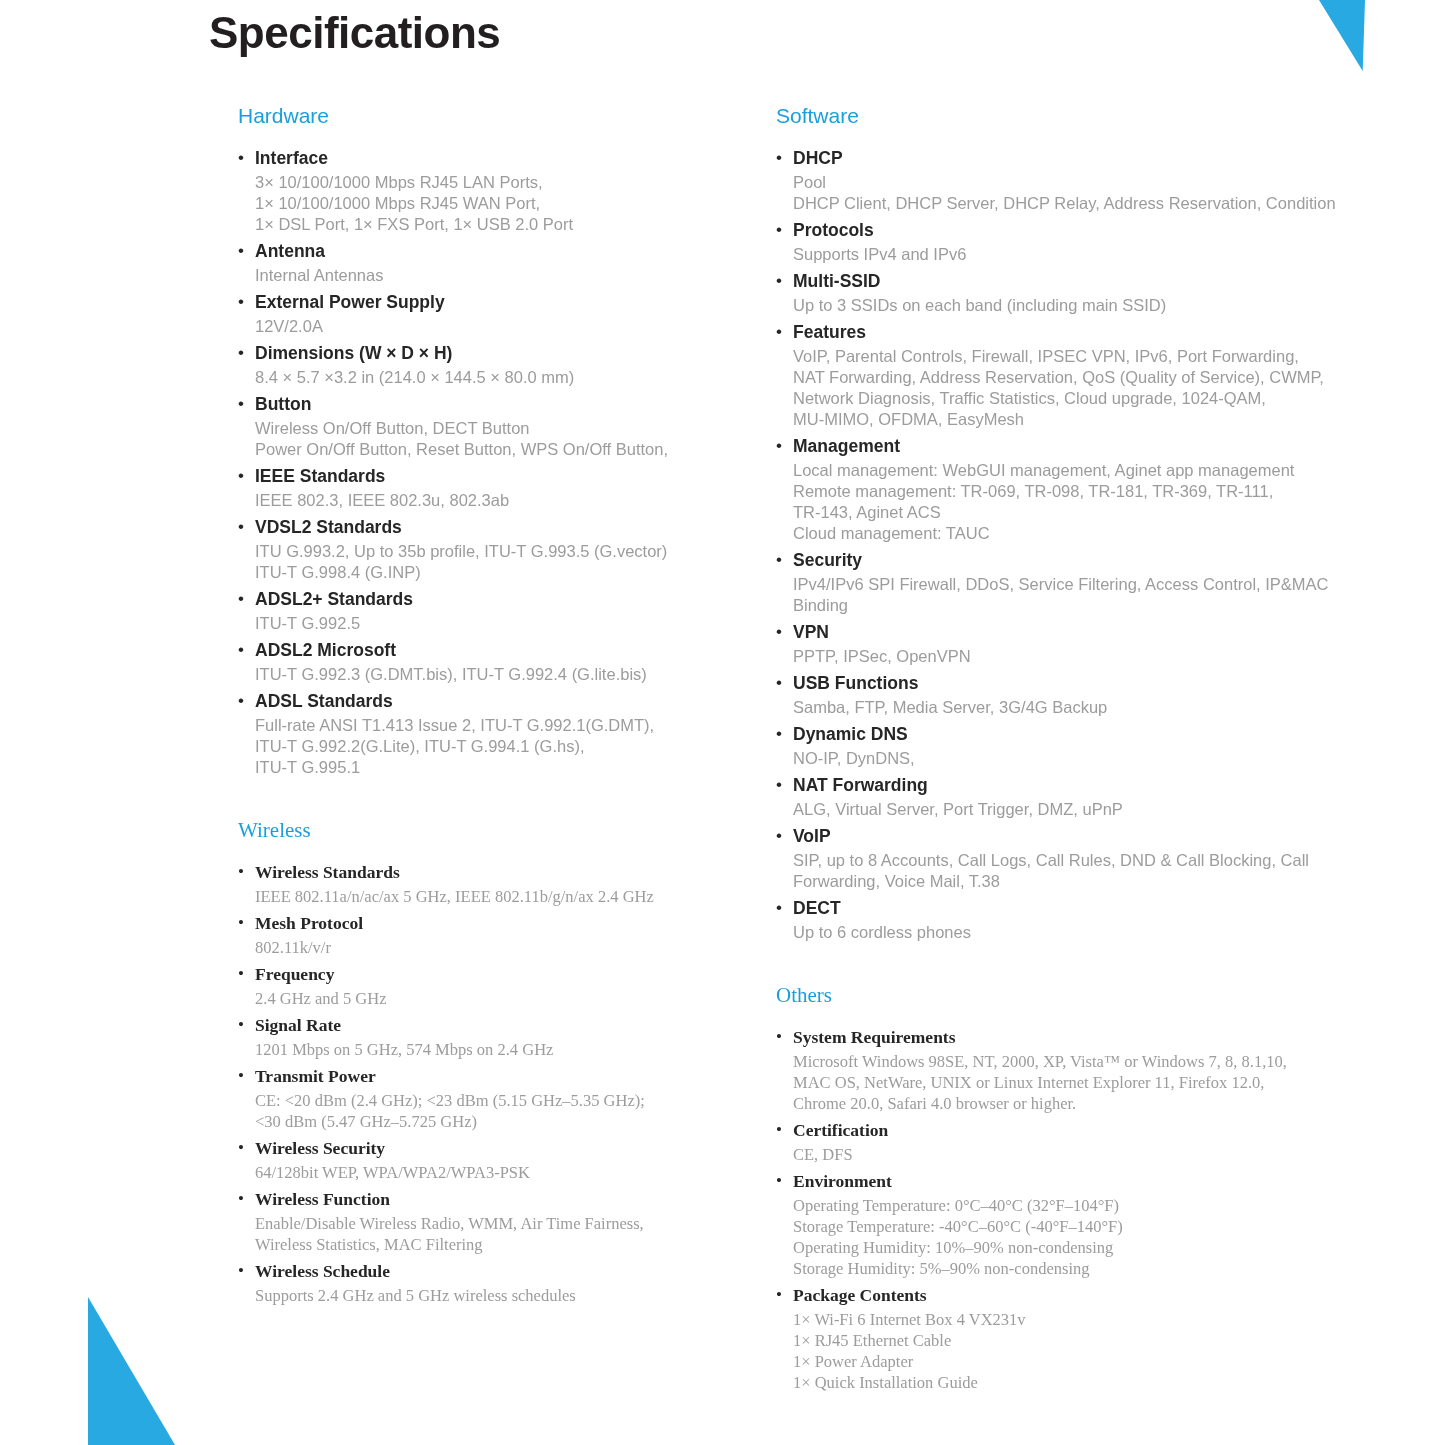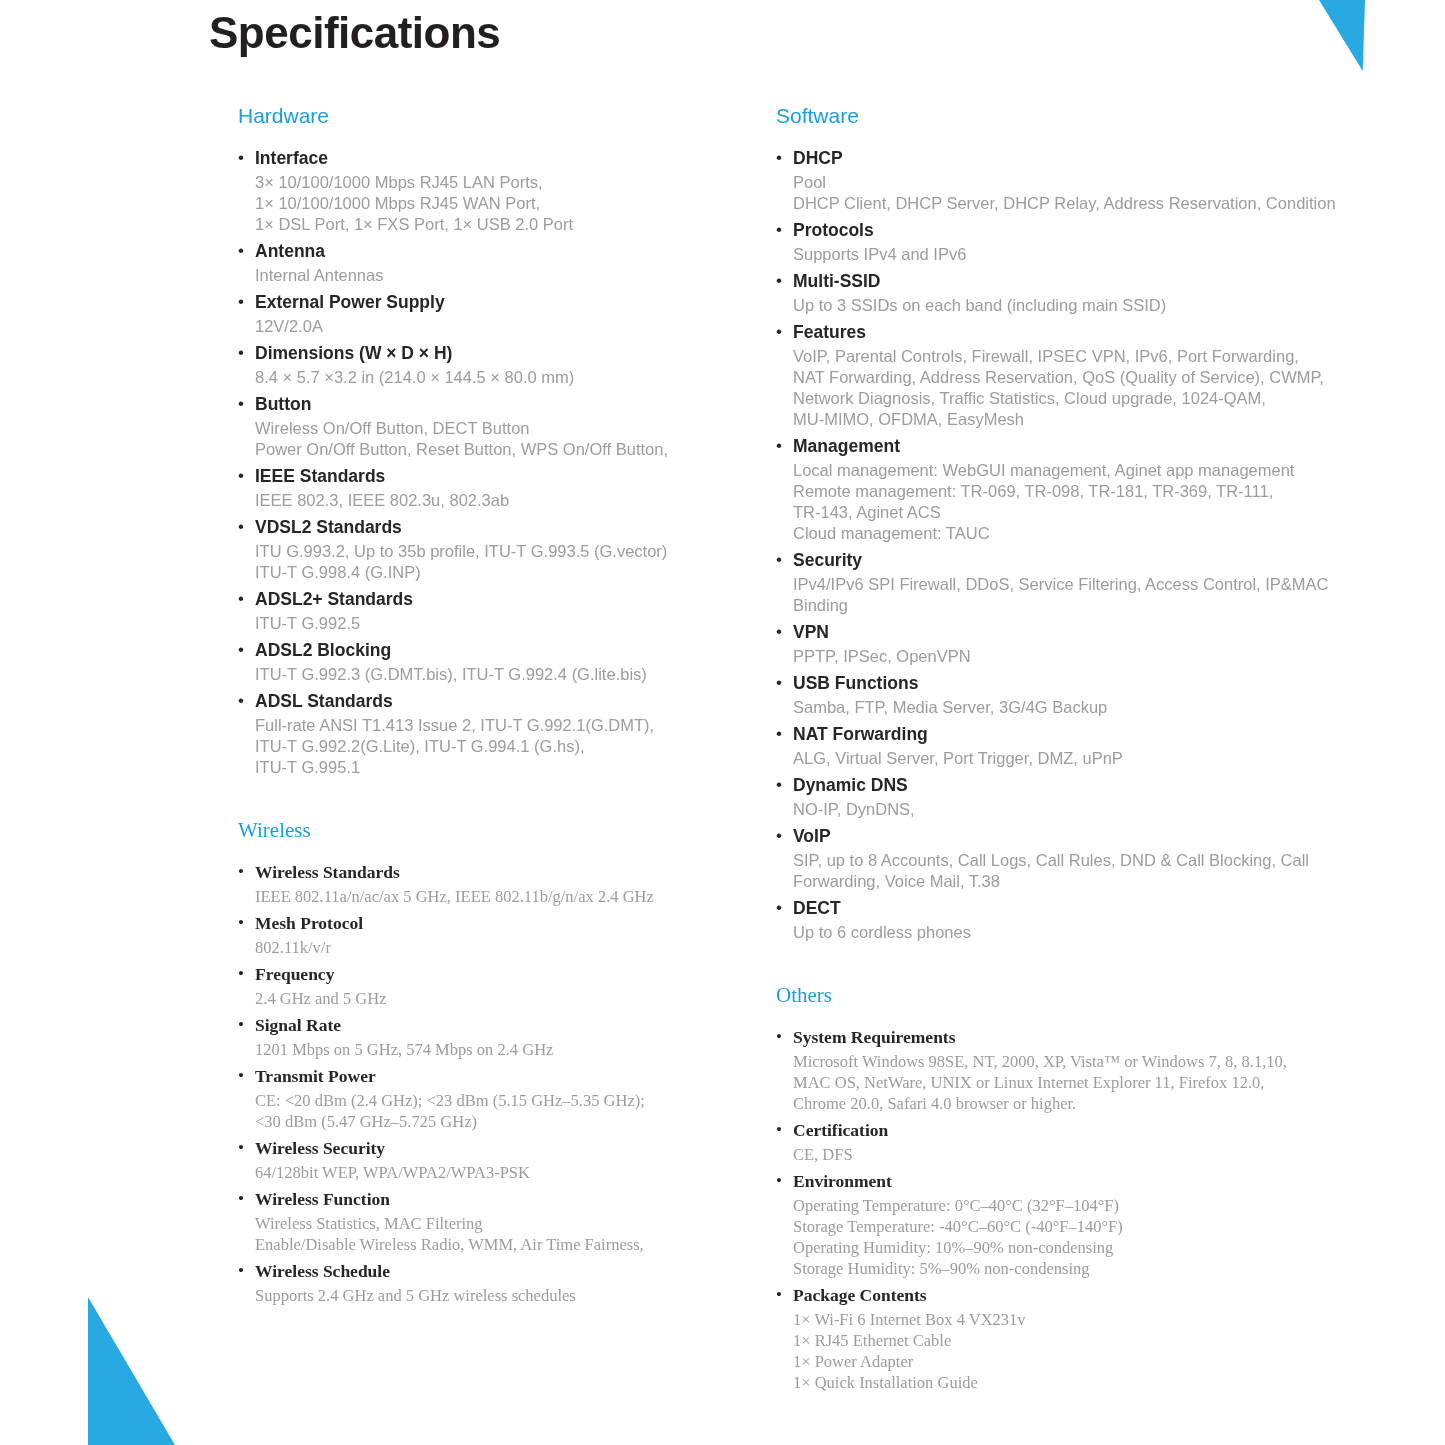--- a/index.html
+++ b/index.html
@@ -119,21 +119,21 @@
               <div class="spec-line">ITU-T G.998.4 (G.INP)</div>
             </div>
           </div>
           <div class="spec-item">
             <div class="spec-term">ADSL2+ Standards</div>
             <div class="spec-desc">
               <div class="spec-line">ITU-T G.992.5</div>
             </div>
           </div>
           <div class="spec-item">
-            <div class="spec-term">ADSL2 Blocking</div>
+            <div class="spec-term">ADSL2 Microsoft</div>
             <div class="spec-desc">
               <div class="spec-line">ITU-T G.992.3 (G.DMT.bis), ITU-T G.992.4 (G.lite.bis)</div>
             </div>
           </div>
           <div class="spec-item">
             <div class="spec-term">ADSL Standards</div>
             <div class="spec-desc">
               <div class="spec-line">Full-rate ANSI T1.413 Issue 2, ITU-T G.992.1(G.DMT),</div>
               <div class="spec-line">ITU-T G.992.2(G.Lite), ITU-T G.994.1 (G.hs),</div>
               <div class="spec-line">ITU-T G.995.1</div>
@@ -175,22 +175,22 @@
           </div>
           <div class="spec-item">
             <div class="spec-term">Wireless Security</div>
             <div class="spec-desc">
               <div class="spec-line">64/128bit WEP, WPA/WPA2/WPA3-PSK</div>
             </div>
           </div>
           <div class="spec-item">
             <div class="spec-term">Wireless Function</div>
             <div class="spec-desc">
+              <div class="spec-line">Enable/Disable Wireless Radio, WMM, Air Time Fairness,</div>
               <div class="spec-line">Wireless Statistics, MAC Filtering</div>
-              <div class="spec-line">Enable/Disable Wireless Radio, WMM, Air Time Fairness,</div>
             </div>
           </div>
           <div class="spec-item">
             <div class="spec-term">Wireless Schedule</div>
             <div class="spec-desc">
               <div class="spec-line">Supports 2.4 GHz and 5 GHz wireless schedules</div>
             </div>
           </div>
         </section>
       </div>
@@ -247,29 +247,29 @@
               <div class="spec-line">PPTP, IPSec, OpenVPN</div>
             </div>
           </div>
           <div class="spec-item">
             <div class="spec-term">USB Functions</div>
             <div class="spec-desc">
               <div class="spec-line">Samba, FTP, Media Server, 3G/4G Backup</div>
             </div>
           </div>
           <div class="spec-item">
+            <div class="spec-term">Dynamic DNS</div>
+            <div class="spec-desc">
+              <div class="spec-line">NO-IP, DynDNS,</div>
+            </div>
+          </div>
+          <div class="spec-item">
             <div class="spec-term">NAT Forwarding</div>
             <div class="spec-desc">
               <div class="spec-line">ALG, Virtual Server, Port Trigger, DMZ, uPnP</div>
-            </div>
-          </div>
-          <div class="spec-item">
-            <div class="spec-term">Dynamic DNS</div>
-            <div class="spec-desc">
-              <div class="spec-line">NO-IP, DynDNS,</div>
             </div>
           </div>
           <div class="spec-item">
             <div class="spec-term">VoIP</div>
             <div class="spec-desc">
               <div class="spec-line">SIP, up to 8 Accounts, Call Logs, Call Rules, DND &amp; Call Blocking, Call</div>
               <div class="spec-line">Forwarding, Voice Mail, T.38</div>
             </div>
           </div>
           <div class="spec-item">

